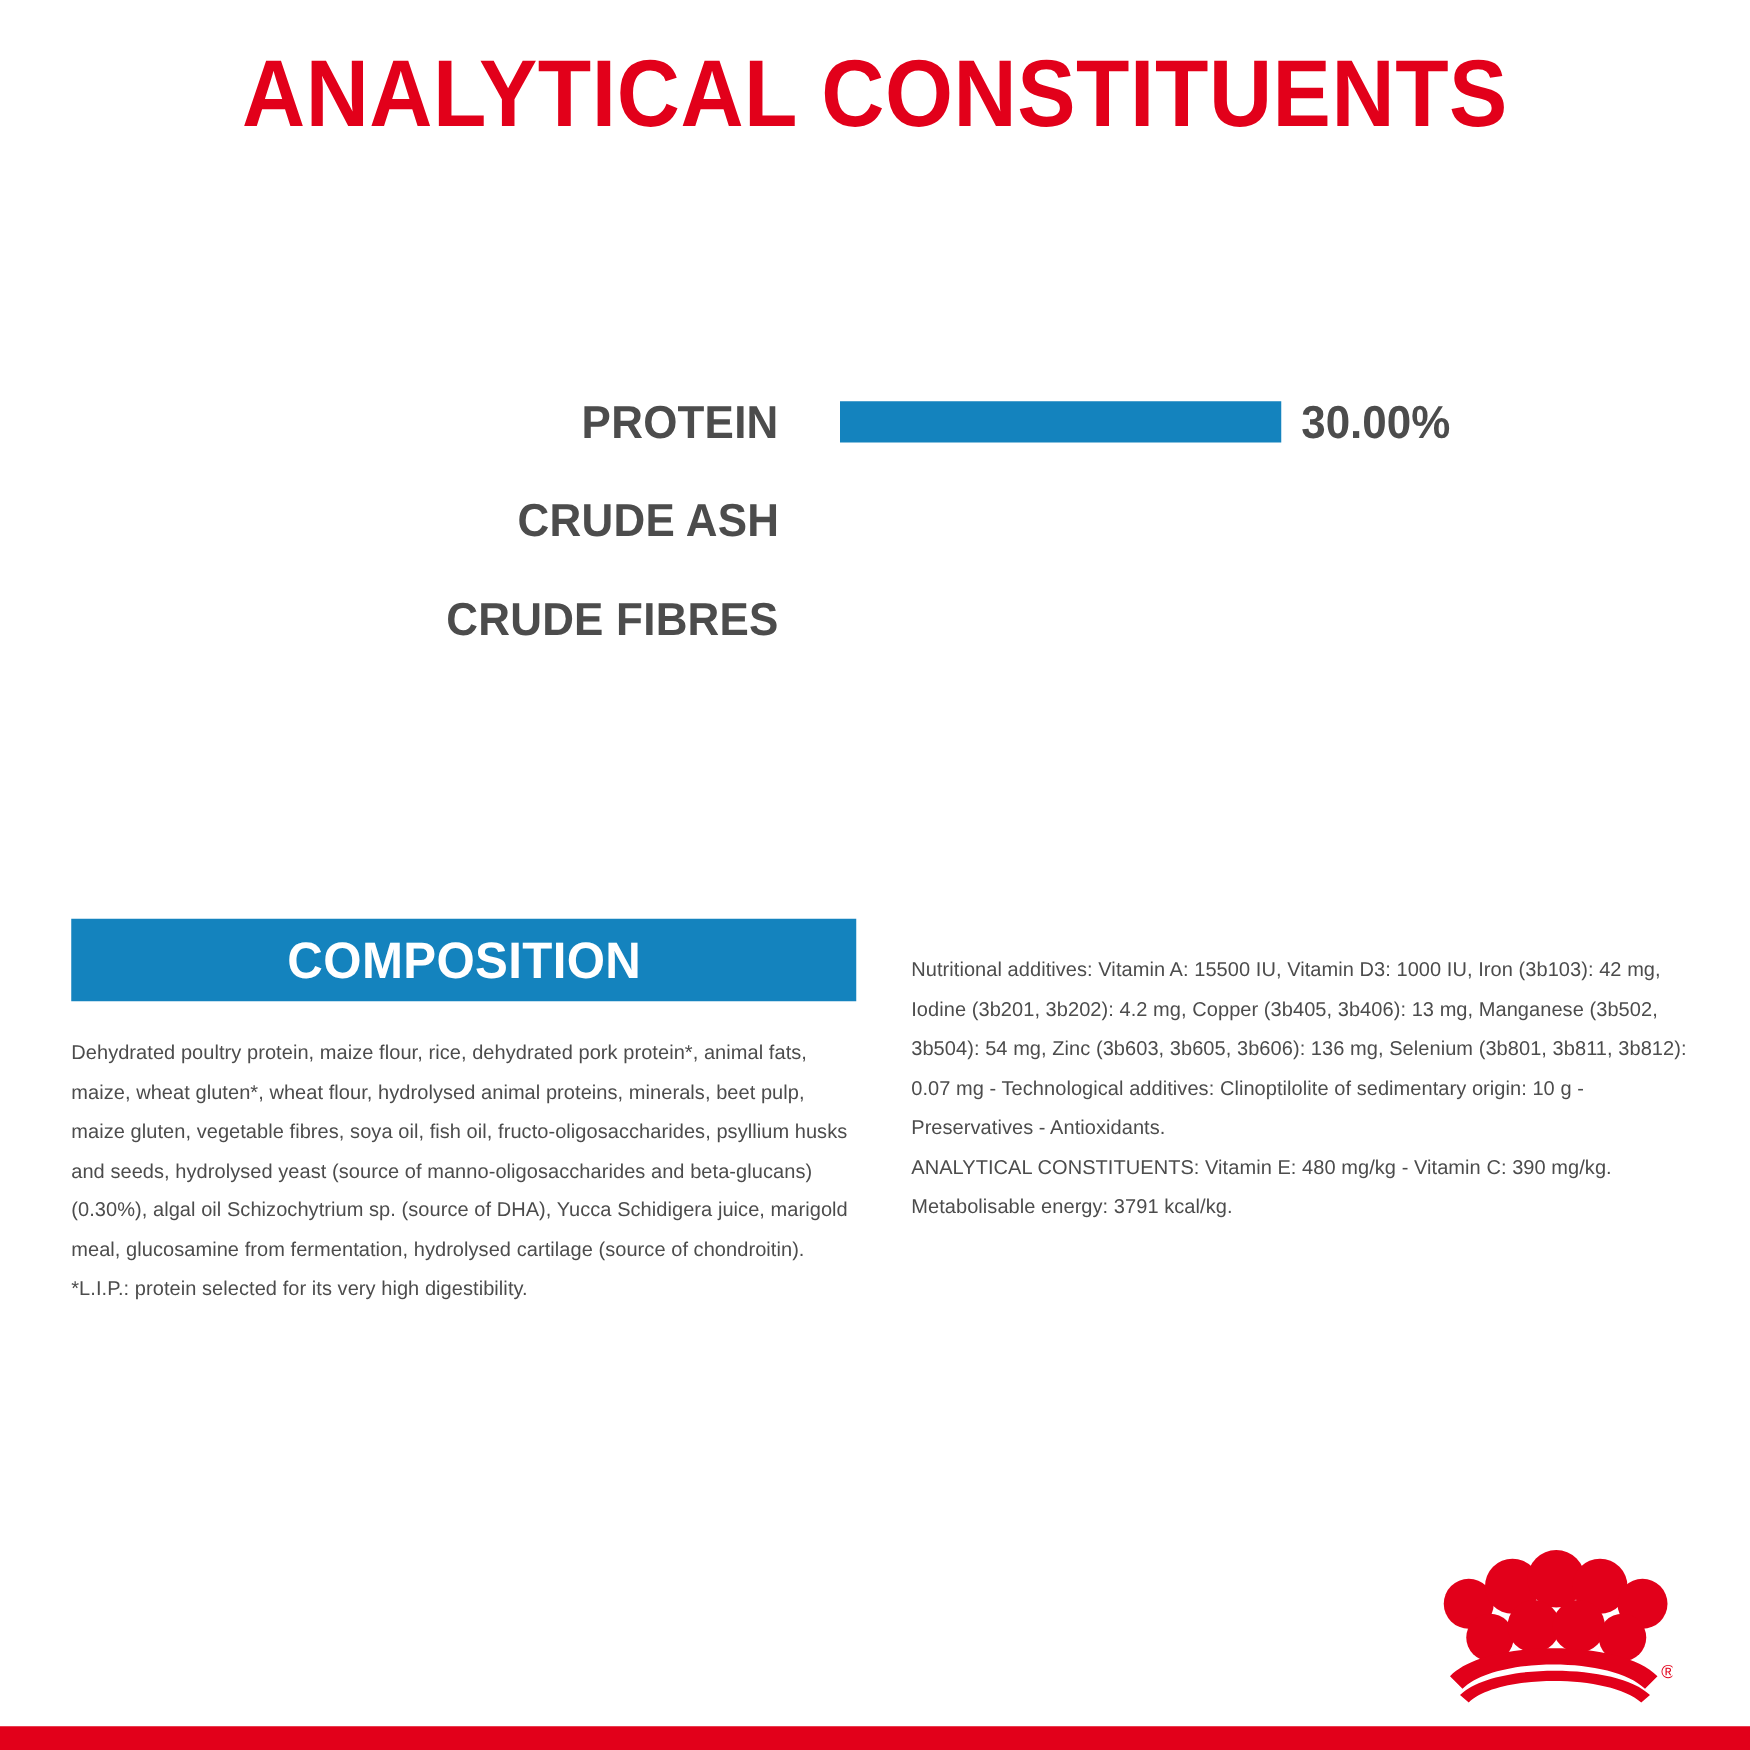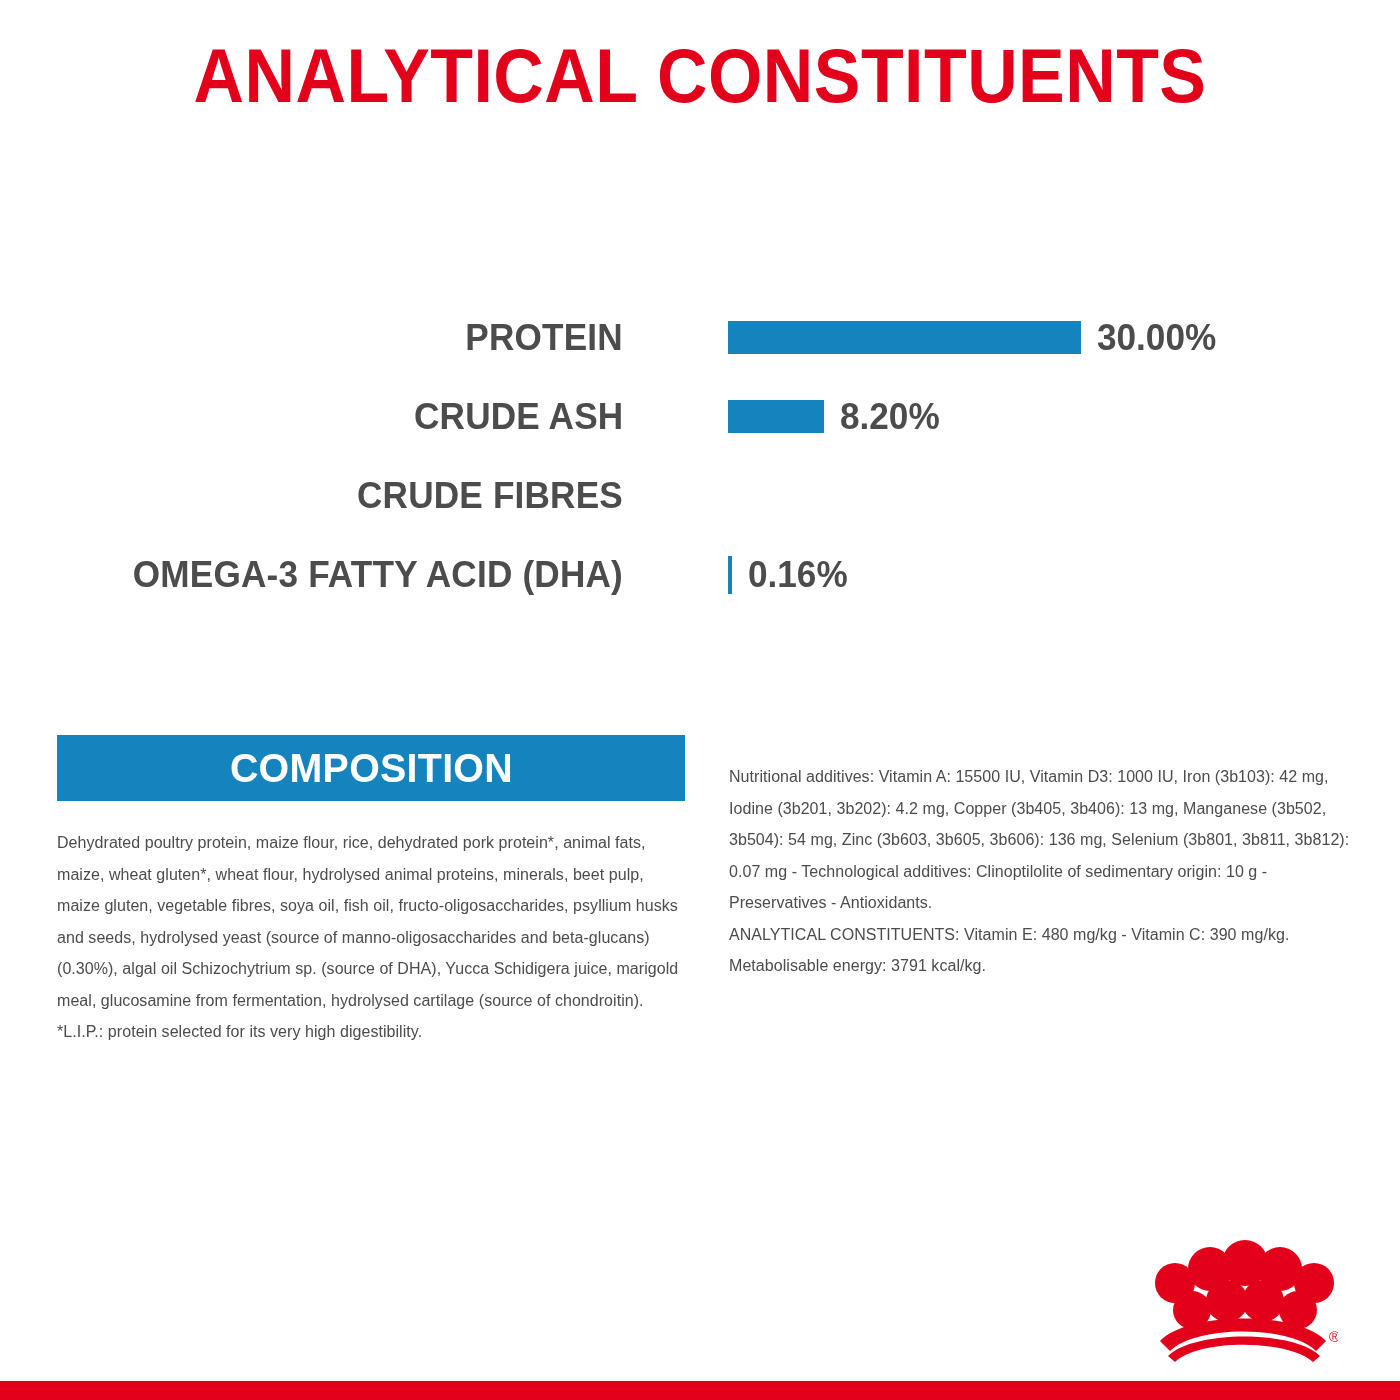--- a/index.html
+++ b/index.html
@@ -57,21 +57,21 @@
     font-family: "Liberation Sans Narrow", "Liberation Sans", sans-serif;
     font-weight: 700;
     font-size: 37px;
     letter-spacing: 0.2px;
     white-space: nowrap;
     transform: scaleX(0.95);
     transform-origin: right center;
   }
   .chart-bar-wrap {
     position: absolute;
-    left: 728px;
+    left: 672px;
     top: 0;
     height: 79px;
     display: flex;
     align-items: center;
     justify-content: space-between;
   }
   .chart-bar {
     height: 33px;
     background: #1483BE;
     flex: 0 0 auto;
@@ -161,37 +161,26 @@
     <div class="chart-label">PROTEIN</div>
     <div class="chart-bar-wrap">
       <div class="chart-bar" style="width:353px"></div>
       <div class="chart-value">30.00%</div>
     </div>
   </div>
 
 
   <div class="chart-row">
     <div class="chart-label">CRUDE ASH</div>
-    <div class="chart-bar-wrap">
-      <div class="chart-bar" style="width:96px"></div>
-      <div class="chart-value">8.20%</div>
-    </div>
   </div>
 
   <div class="chart-row">
     <div class="chart-label">CRUDE FIBRES</div>
   </div>
 
-  <div class="chart-row">
-    <div class="chart-label">OMEGA-3 FATTY ACID (DHA)</div>
-    <div class="chart-bar-wrap">
-      <div class="chart-bar sliver"></div>
-      <div class="chart-value">0.16%</div>
-    </div>
-  </div>
 
 </div>
 
 <div class="panels">
 
   <div class="panel">
     <div class="panel-header">
       <span class="panel-header-text">COMPOSITION</span>
     </div>
     <div class="panel-body">Dehydrated poultry protein, maize flour, rice, dehydrated pork protein*, animal fats, maize, wheat gluten*, wheat flour, hydrolysed animal proteins, minerals, beet pulp, maize gluten, vegetable fibres, soya oil, fish oil, fructo-oligosaccharides, psyllium husks and seeds, hydrolysed yeast (source of manno-oligosaccharides and beta-glucans) (0.30%), algal oil Schizochytrium sp. (source of DHA), Yucca Schidigera juice, marigold meal, glucosamine from fermentation, hydrolysed cartilage (source of chondroitin).

